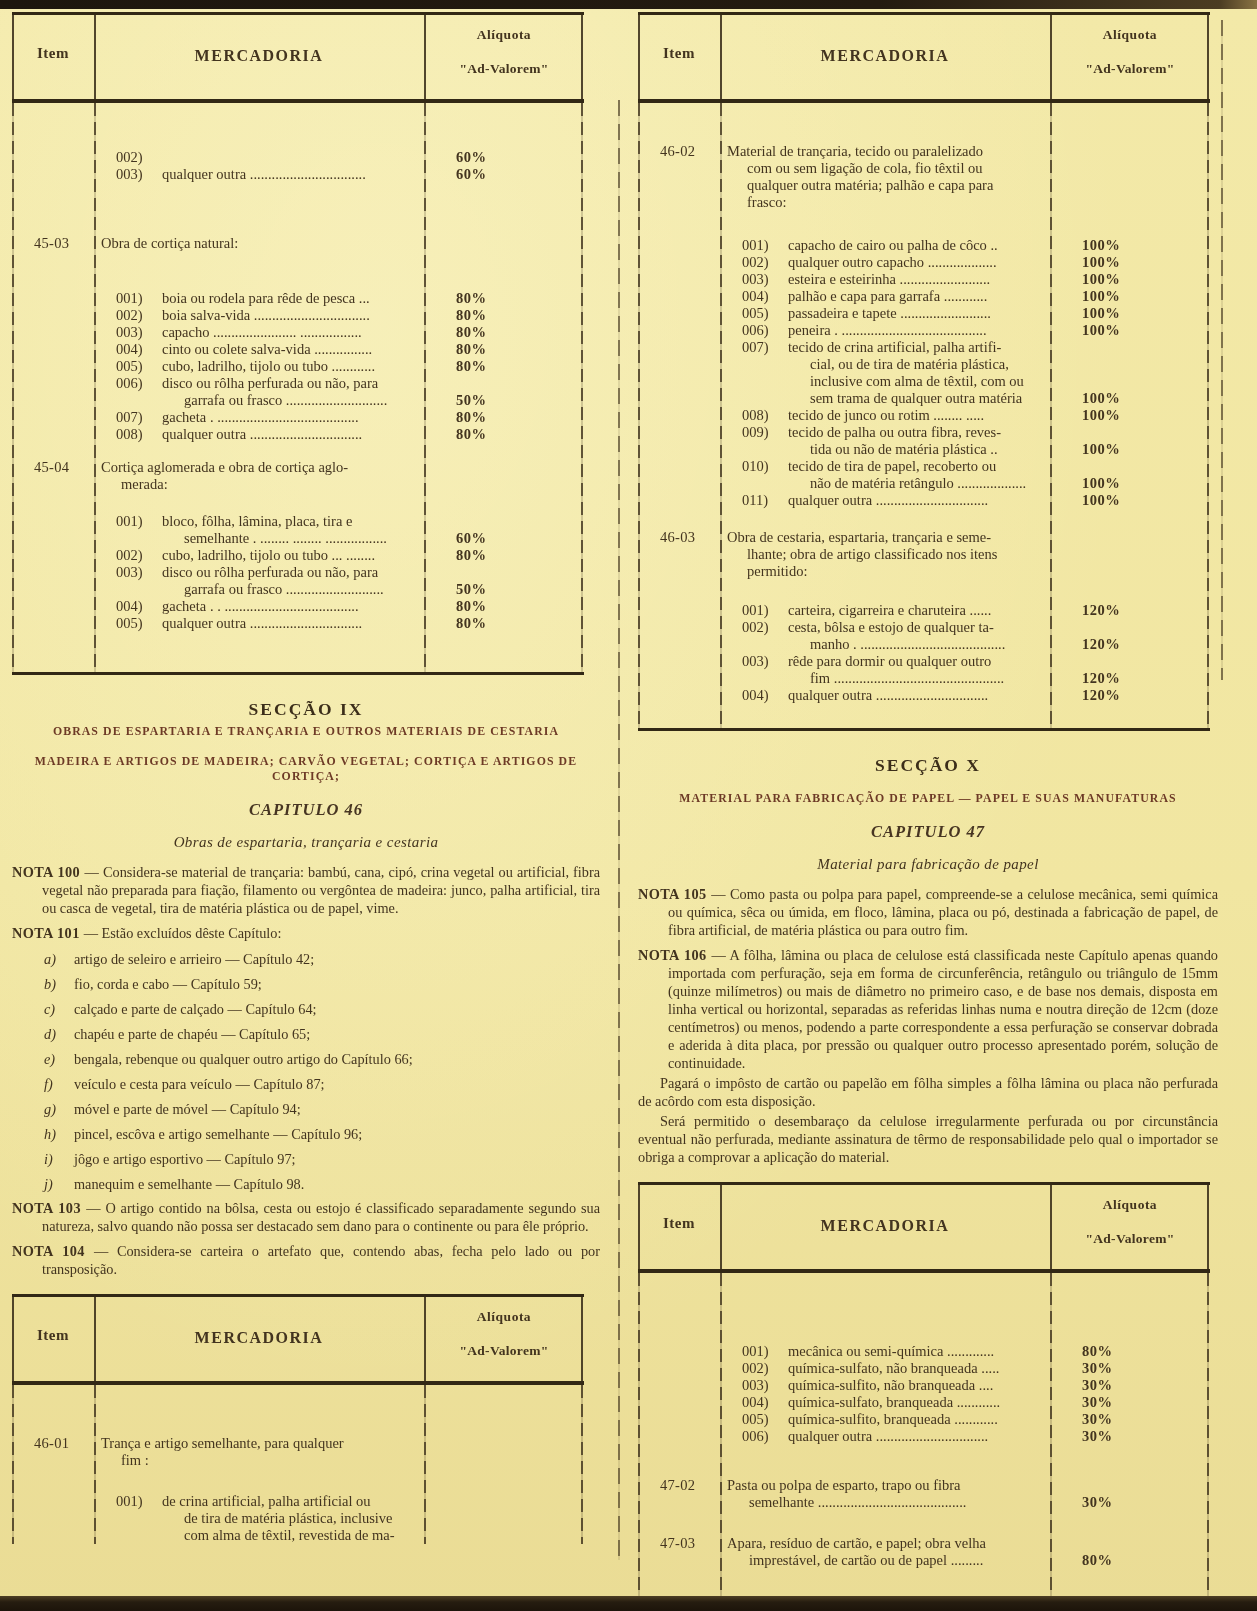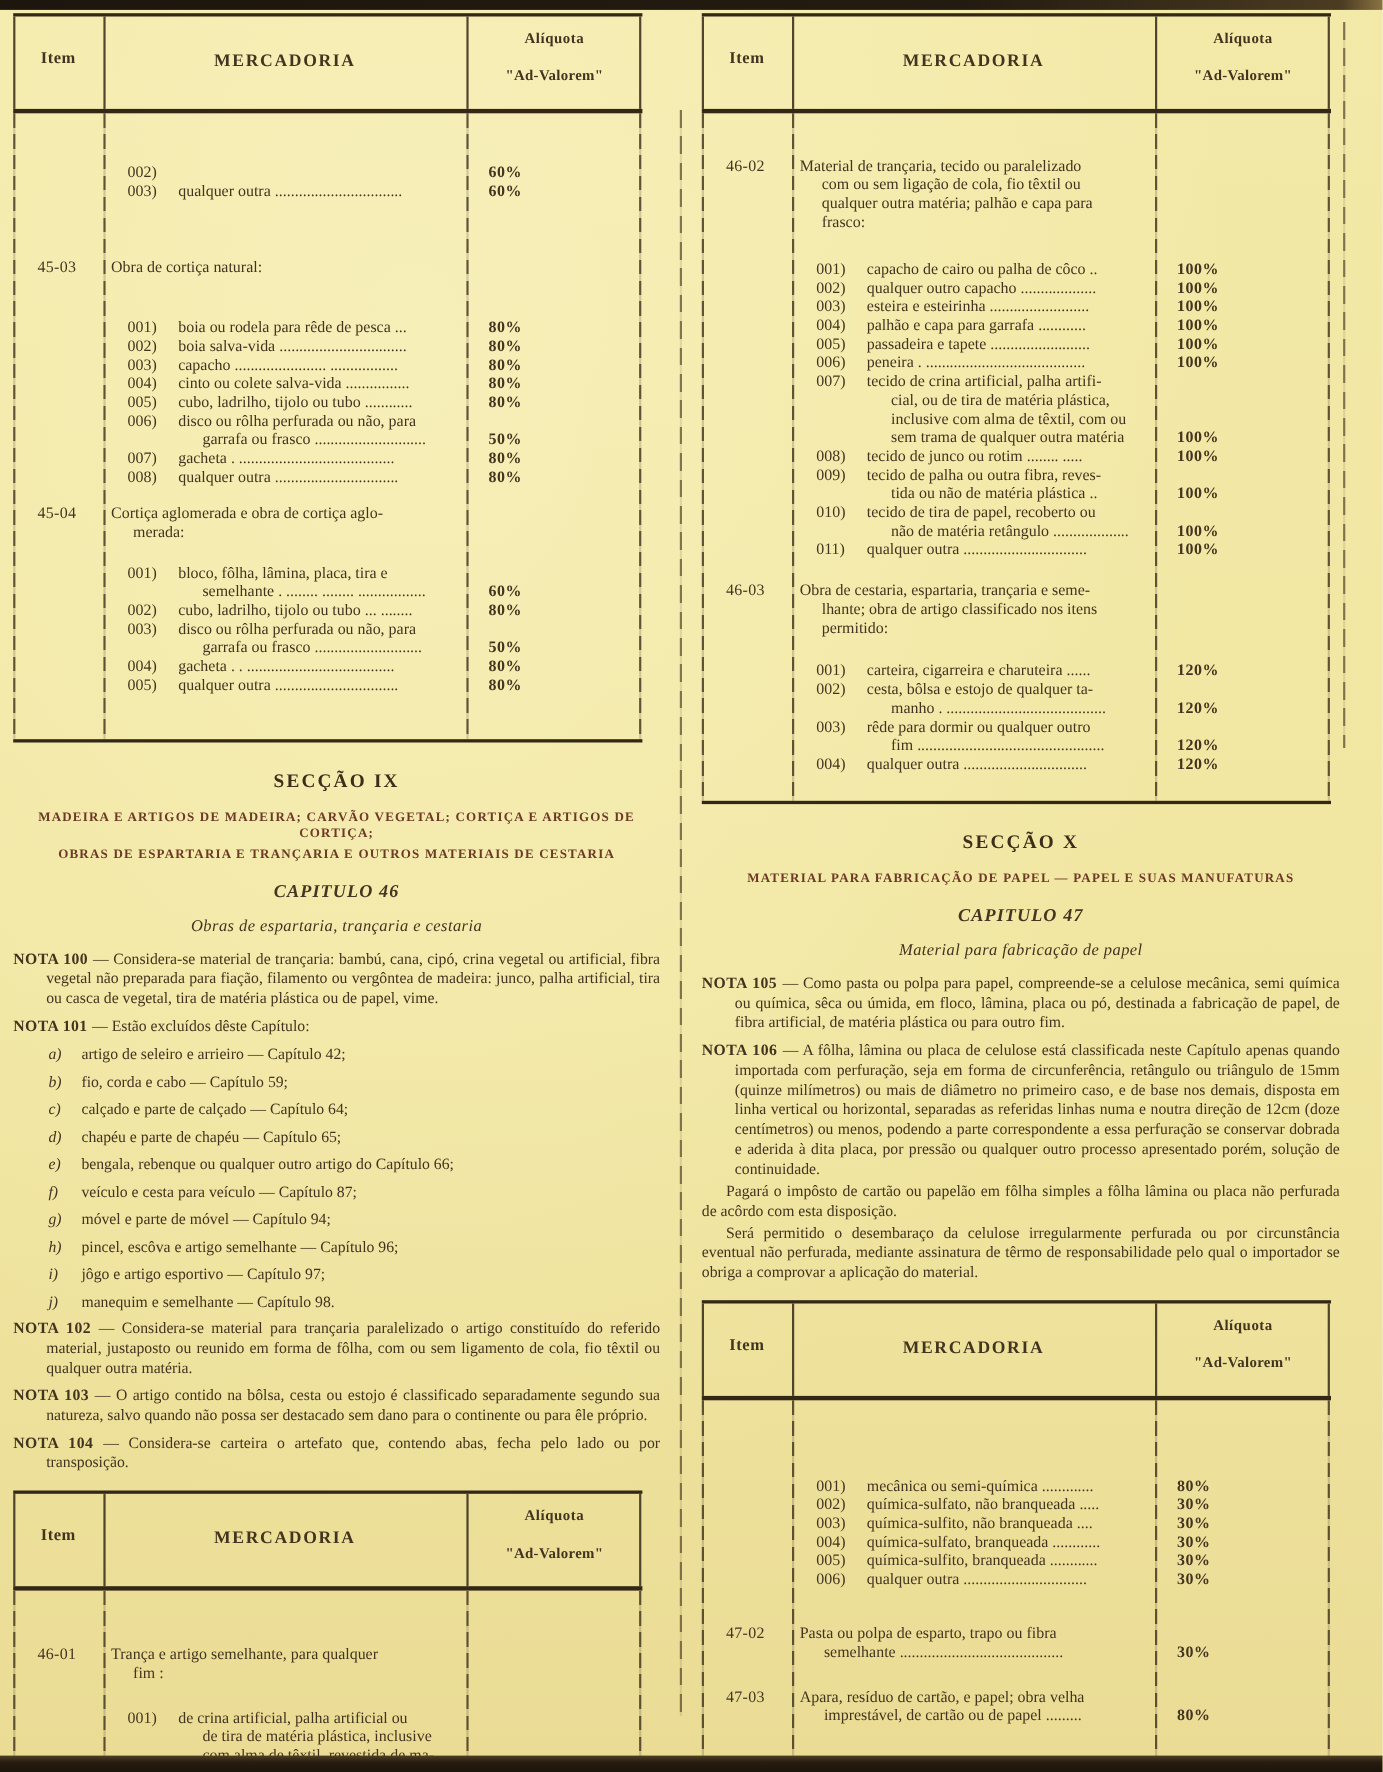--- a/index.html
+++ b/index.html
@@ -41,21 +41,21 @@
   .vline{position:absolute;top:0;bottom:0;width:2px;background:repeating-linear-gradient(180deg,rgba(58,45,24,.8) 0 13px,rgba(58,45,24,.2) 13px 19px);}
   .t-head .vline{background:rgba(52,40,21,.85);}
   .v0{left:0;}
   .v1{left:82px;}
   .v2{left:412px;}
   .v3{left:569px;}
   .t-body.with-bottom{border-bottom:3px solid #322815;}
   .row{display:grid;grid-template-columns:82px 330px 160px;}
   .c-item{align-self:start;padding-left:22px;font-weight:normal;font-size:14.5px;letter-spacing:.3px;}
   .c-merc{font-size:14.5px;line-height:17px;}
-  .c-rate{align-self:end;padding-left:20px;font-weight:bold;font-size:14.5px;line-height:17px;letter-spacing:.5px;}
+  .c-rate{align-self:end;padding-left:32px;font-weight:bold;font-size:14.5px;line-height:17px;letter-spacing:.5px;}
   .row.heading .c-merc{padding-left:7px;}
   .hline{white-space:nowrap;overflow:hidden;}
   .hline.cont{padding-left:20px;}
   .e-wrap{display:flex;padding-left:22px;}
   .e-wrap.nonum{padding-left:7px;}
   .e-num{width:46px;flex:0 0 46px;}
   .e-text{flex:1;min-width:0;}
   .eline{white-space:nowrap;overflow:hidden;}
   .eline.cont{padding-left:22px;}
   .spacer{width:100%;}
@@ -301,22 +301,22 @@
                 </div>
               </div>
             </div>
             <div class="c-rate">80%</div>
           </div>
           <div class="spacer" style="height: 40px;"></div>
         </div>
       </div>
     <div class="section">
       <div class="sec-title">SECÇÃO IX</div>
+      <div class="sec-caps">OBRAS DE ESPARTARIA E TRANÇARIA E OUTROS MATERIAIS DE CESTARIA</div>
       <div class="sec-caps first">MADEIRA E ARTIGOS DE MADEIRA; CARVÃO VEGETAL; CORTIÇA E ARTIGOS DE CORTIÇA;</div>
-      <div class="sec-caps">OBRAS DE ESPARTARIA E TRANÇARIA E OUTROS MATERIAIS DE CESTARIA</div>
       <div class="chapter">CAPITULO 46</div>
       <div class="chapter-sub">Obras de espartaria, trançaria e cestaria</div>
       <div class="notes">
           <div class="note"><b>NOTA 100 </b>— Considera-se material de trançaria: bambú, cana, cipó, crina vegetal ou artificial, fibra vegetal não preparada para fiação, filamento ou vergôntea de madeira: junco, palha artificial, tira ou casca de vegetal, tira de matéria plástica ou de papel, vime.</div>
           <div class="note"><b>NOTA 101 </b>— Estão excluídos dêste Capítulo:</div>
           <div class="letters">
             <div class="letter-item">
               <div class="letter-id">a)</div>
               <div class="letter-text">artigo de seleiro e arrieiro — Capítulo 42;</div>
             </div>
@@ -350,21 +350,20 @@
             </div>
             <div class="letter-item">
               <div class="letter-id">i)</div>
               <div class="letter-text">jôgo e artigo esportivo — Capítulo 97;</div>
             </div>
             <div class="letter-item">
               <div class="letter-id">j)</div>
               <div class="letter-text">manequim e semelhante — Capítulo 98.</div>
             </div>
           </div>
-          <div class="note"><b>NOTA 102 </b>— Considera-se material para trançaria paralelizado o artigo constituído do referido material, justaposto ou reunido em forma de fôlha, com ou sem ligamento de cola, fio têxtil ou qualquer outra matéria.</div>
           <div class="note"><b>NOTA 103 </b>— O artigo contido na bôlsa, cesta ou estojo é classificado separadamente segundo sua natureza, salvo quando não possa ser destacado sem dano para o continente ou para êle próprio.</div>
           <div class="note"><b>NOTA 104 </b>— Considera-se carteira o artefato que, contendo abas, fecha pelo lado ou por transposição.</div>
         </div>
     </div>
     <div class="tariff-table mt-sec">
         <div class="t-head">
           <div class="vline v0"></div>
           <div class="vline v1"></div>
           <div class="vline v2"></div>
           <div class="vline v3"></div>

